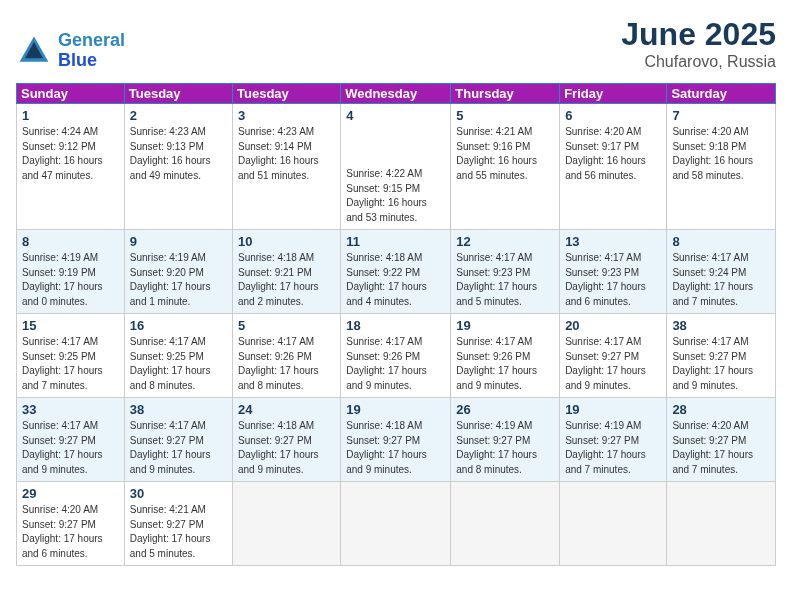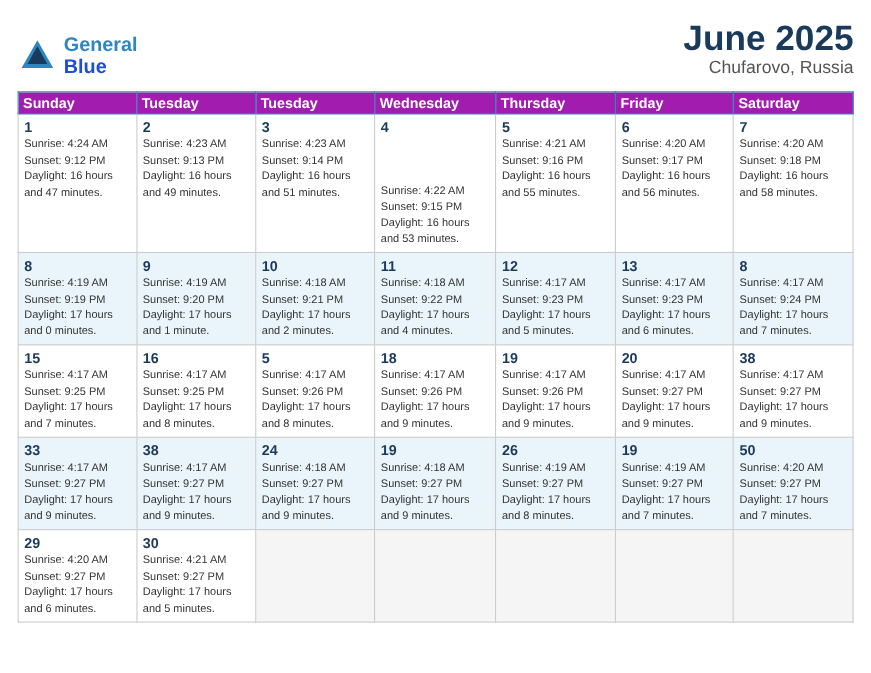--- a/index.html
+++ b/index.html
@@ -283,21 +283,21 @@
 Sunset: 9:27 PM
 Daylight: 17 hours and 8 minutes.</div>
         </td>
         <td>
           <span class="day-num">19</span>
           <div class="day-info" style="white-space: pre-line;">Sunrise: 4:19 AM
 Sunset: 9:27 PM
 Daylight: 17 hours and 7 minutes.</div>
         </td>
         <td>
-          <span class="day-num">50</span>
+          <span class="day-num">28</span>
           <div class="day-info" style="white-space: pre-line;">Sunrise: 4:20 AM
 Sunset: 9:27 PM
 Daylight: 17 hours and 7 minutes.</div>
         </td>
       </tr>
       <tr>
         <td>
           <span class="day-num">29</span>
           <div class="day-info" style="white-space: pre-line;">Sunrise: 4:20 AM
 Sunset: 9:27 PM

